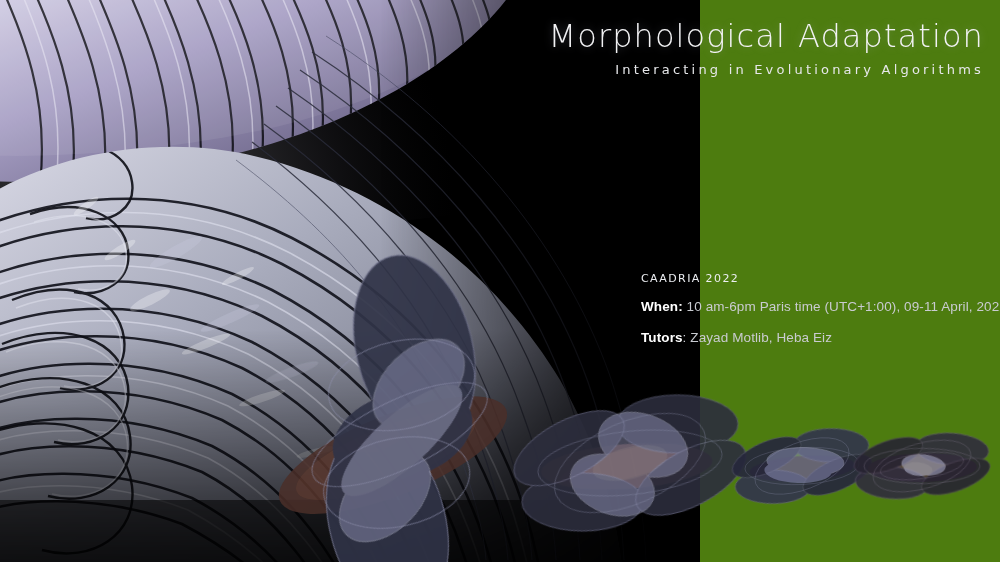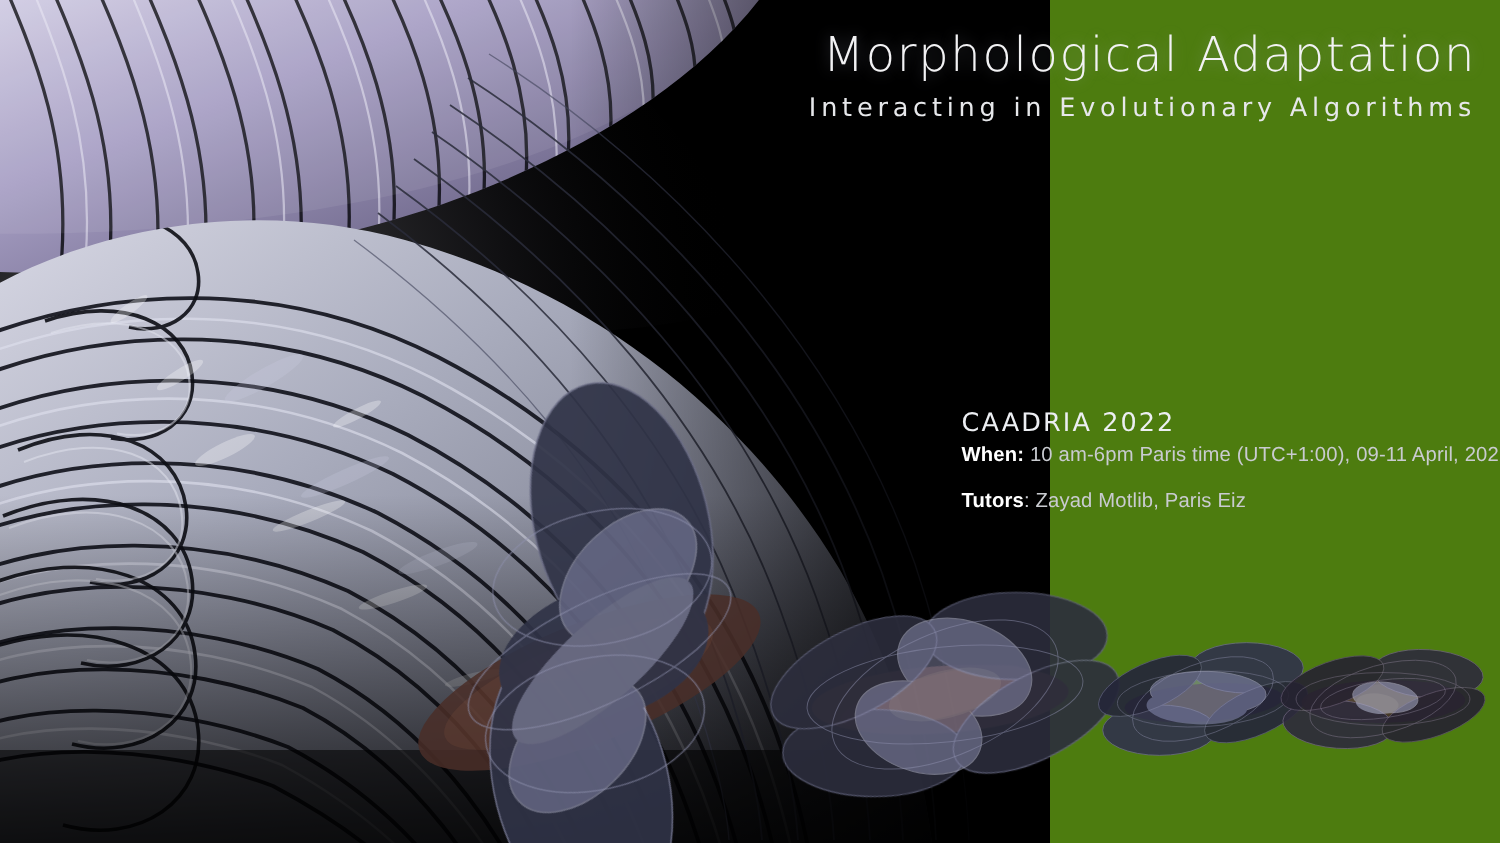--- a/index.html
+++ b/index.html
@@ -53,39 +53,39 @@
     color: #f2f2f4;
     line-height: 1.15;
     white-space: nowrap;
     text-shadow: 0 0 10px rgba(190,195,225,0.30);
   }
   .title .gap { display: inline-block; width: 12px; }
   .subtitle {
     margin-top: 7px;
     font-family: "DejaVu Sans", sans-serif;
     font-weight: 400;
-    font-size: 17px;
+    font-size: 13px;
     letter-spacing: 3.2px;
     color: #e6e7ea;
     white-space: nowrap;
   }
 
   .info-block {
     position: absolute;
     left: 641px;
     top: 272px;
     width: 350px;
   }
   .event-name {
     font-family: "DejaVu Sans", sans-serif;
     font-weight: 400;
-    font-size: 17px;
+    font-size: 11px;
     letter-spacing: 1.4px;
     color: #eceef2;
-    margin-bottom: 3px;
+    margin-bottom: 14px;
     white-space: nowrap;
   }
   .info-row {
     font-family: "Liberation Sans", sans-serif;
     font-size: 13.5px;
     color: #c9cbd0;
     margin-bottom: 16px;
     white-space: nowrap;
     letter-spacing: 0.1px;
   }
@@ -376,17 +376,17 @@
 
   <div class="info-block">
     <div class="event-name">CAADRIA 2022</div>
 
     <div class="info-row">
       <span class="label">When:</span><span class="value"> 10 am-6pm Paris time (UTC+1:00), 09-11 April, 2022</span>
     </div>
 
 
     <div class="info-row">
-      <span class="label">Tutors</span><span class="value">: Zayad Motlib, Paris Eiz</span>
+      <span class="label">Tutors</span><span class="value">: Zayad Motlib, Heba Eiz</span>
     </div>
   </div>
 
 </div>
 
 </body></html>

